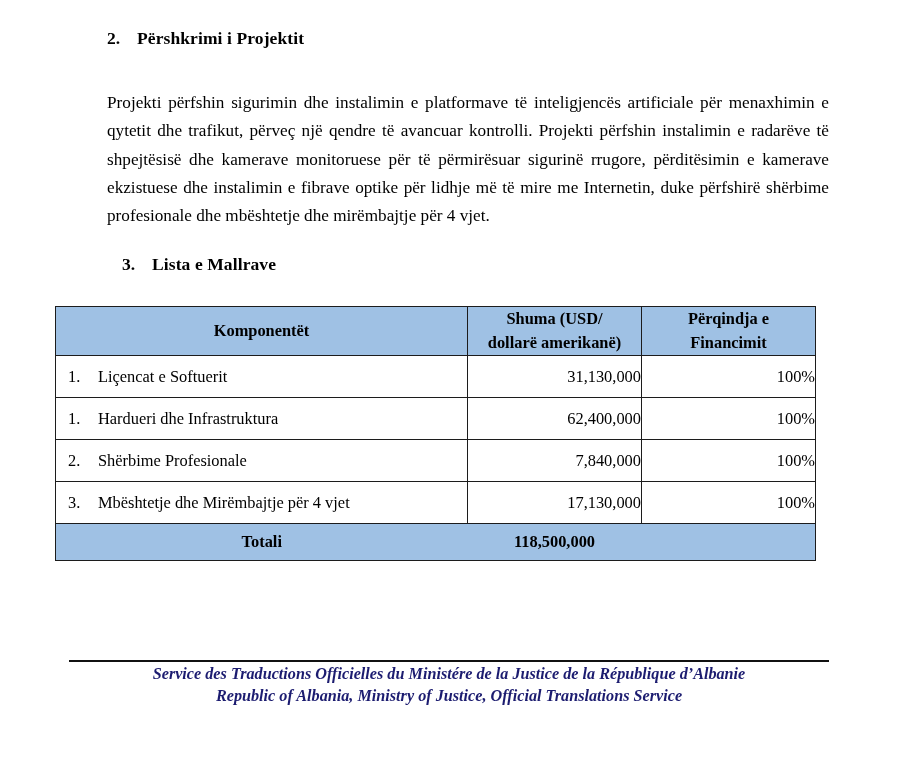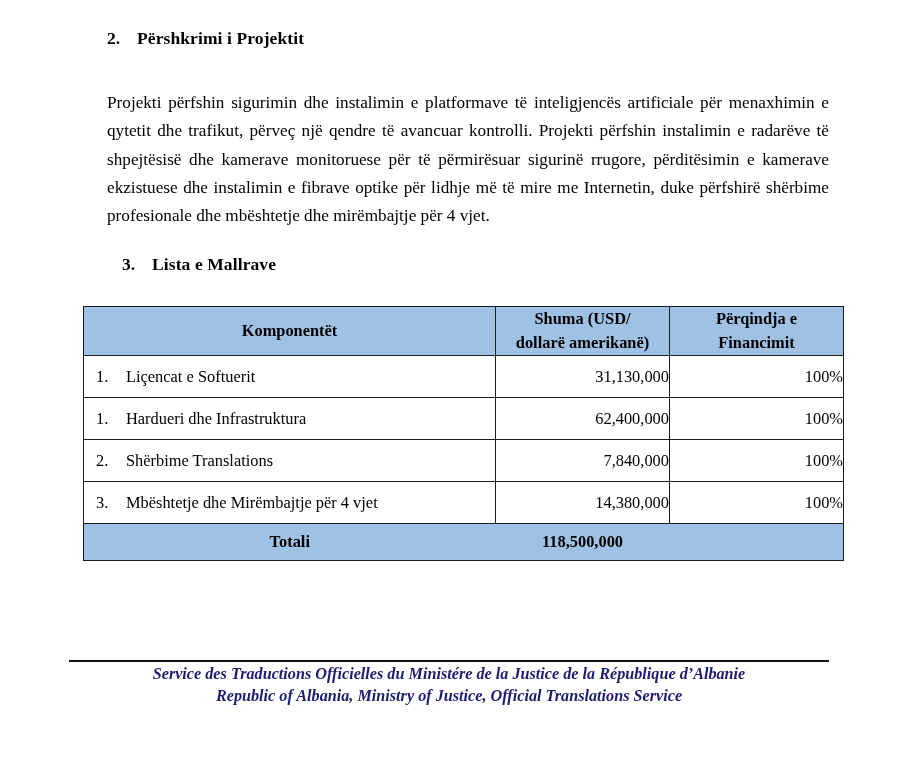--- a/index.html
+++ b/index.html
@@ -47,21 +47,21 @@
     width: 722px;
     font-size: 17.2px;
     line-height: 28.2px;
     text-align: justify;
     text-justify: inter-word;
   }
 
   
   .goods-table {
     position: absolute;
-    left: 83px;
+    left: 55px;
     top: 306px;
     width: 760px;
     border-collapse: collapse;
     table-layout: fixed;
     font-size: 16.4px;
   }
   .goods-table td, .goods-table th {
     border: 1.4px solid #1c1c1c;
     padding: 0;
     vertical-align: middle;
@@ -186,30 +186,30 @@
       </tr>
       <tr>
         <td class="cell-component">
           <span class="item-num">1.</span><span>Hardueri dhe Infrastruktura</span>
         </td>
         <td class="cell-amount">62,400,000</td>
         <td class="cell-percent">100%</td>
       </tr>
       <tr>
         <td class="cell-component">
-          <span class="item-num">2.</span><span>Shërbime Translations</span>
+          <span class="item-num">2.</span><span>Shërbime Profesionale</span>
         </td>
         <td class="cell-amount">7,840,000</td>
         <td class="cell-percent">100%</td>
       </tr>
       <tr>
         <td class="cell-component">
           <span class="item-num">3.</span><span>Mbështetje dhe Mirëmbajtje për 4 vjet</span>
         </td>
-        <td class="cell-amount">14,380,000</td>
+        <td class="cell-amount">17,130,000</td>
         <td class="cell-percent">100%</td>
       </tr>
       <tr class="total-row">
         <td class="total-label">Totali</td>
         <td class="total-value">118,500,000</td>
         <td class="total-blank"></td>
       </tr>
     </tbody>
   </table>
 

